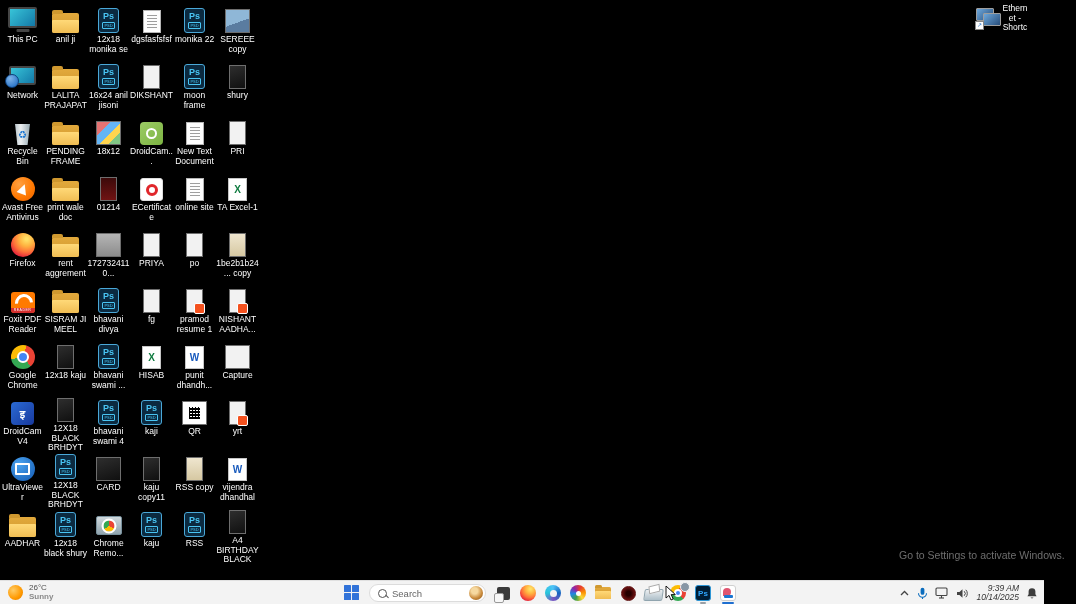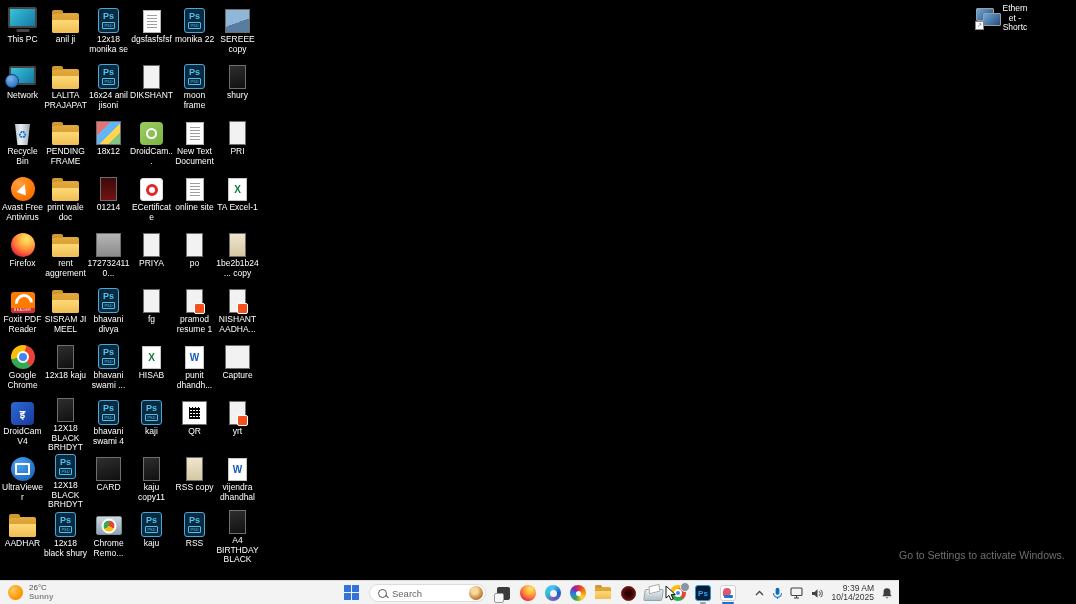--- a/index.html
+++ b/index.html
@@ -91,21 +91,21 @@
   .i-eth .m1{left:0;top:0}.i-eth .m2{left:7px;top:5px}
   .i-eth .arrow{position:absolute;left:-1px;bottom:-2px;width:7px;height:7px;background:#fff;border:1px solid #888;
     font-size:6px;line-height:7px;color:#1565c0;text-align:center;}
 
   
   #wm{position:absolute;left:899px;top:524px;color:#7d7d7d;}
   #wm .t1{font-size:16.5px;line-height:19px;}
   #wm .t2{font-size:10.5px;line-height:13px;color:#6e6e6e;margin-top:25px;}
 
   
-  #tb{position:absolute;left:0;top:580px;width:899px;height:24px;background:#f3f3f3;border-top:1px solid #e0e0e0;box-sizing:border-box;}
+  #tb{position:absolute;left:0;top:580px;width:1044px;height:24px;background:#f3f3f3;border-top:1px solid #e0e0e0;box-sizing:border-box;}
   #weather{position:absolute;left:8px;top:2px;display:flex;align-items:center;gap:6px;}
   .sun{width:15px;height:15px;border-radius:50%;background:radial-gradient(circle at 35% 35%,#ffcc66,#ff9900 60%,#dd7a00);}
   .wtxt{font-size:8px;line-height:9px;color:#4d4d4d;}
   .wtxt .cond{color:#8a8a8a;font-weight:bold;}
   #startbtn{position:absolute;left:344px;top:4px;width:16px;height:16px;display:grid;
     grid-template-columns:7px 7px;grid-template-rows:7px 7px;gap:1px;cursor:pointer;}
   #startbtn span{background:#3173d9;border-radius:.5px;}
   #searchbox{position:absolute;left:369px;top:3px;width:117px;height:18px;background:#fff;border:1px solid #dcdcdc;
     border-radius:9px;display:flex;align-items:center;gap:5px;padding:0 2px 0 8px;box-sizing:border-box;cursor:pointer;}
   .mag{width:7px;height:7px;border:1.4px solid #555;border-radius:50%;position:relative;flex:none;}
@@ -140,21 +140,21 @@
     background:conic-gradient(from 140deg,#34a853 0 33%,#fbbc05 0 66%,#ea4335 0 100%);}
   .t-chrome:after{content:"";position:absolute;inset:4px;background:#4285f4;border:2px solid #fff;border-radius:50%;box-sizing:border-box;}
   .t-badge{position:absolute;top:0;right:-1px;width:8px;height:8px;border-radius:50%;background:#8796a5;border:1px solid #f3f3f3;}
   .t-ps{width:16px;height:16px;background:#001e36;border:1px solid #2d96d6;border-radius:3px;color:#31a8ff;
     font-size:8px;font-weight:bold;display:flex;align-items:center;justify-content:center;box-sizing:border-box;}
   .t-remote{width:16px;height:16px;background:#fff;border:1px solid #d0d0d0;border-radius:3px;position:relative;box-sizing:border-box;}
   .t-remote:before{content:"";position:absolute;left:2px;top:2px;width:8px;height:8px;background:#e05570;border-radius:50% 50% 50% 0;}
   .t-remote:after{content:"";position:absolute;right:2px;bottom:2px;width:9px;height:3px;background:#1976d2;border-radius:1px;}
   #tray{position:absolute;right:6px;top:0;height:24px;display:flex;align-items:center;gap:7px;}
   .tico{display:flex;align-items:center;justify-content:center;cursor:pointer;}
-  .clock{text-align:right;font-size:8.5px;line-height:9.5px;color:#333;cursor:pointer;}
+  .clock{text-align:right;font-size:8.5px;line-height:9.5px;color:#333;cursor:pointer;font-style:italic;}
   #cursor{position:absolute;left:665px;top:586px;z-index:20;pointer-events:none;}
 </style>
 </head>
 <body>
 
 <div id="stage">
 
   <div id="grid">
       <div class="dcell">
         <div class="ic">

